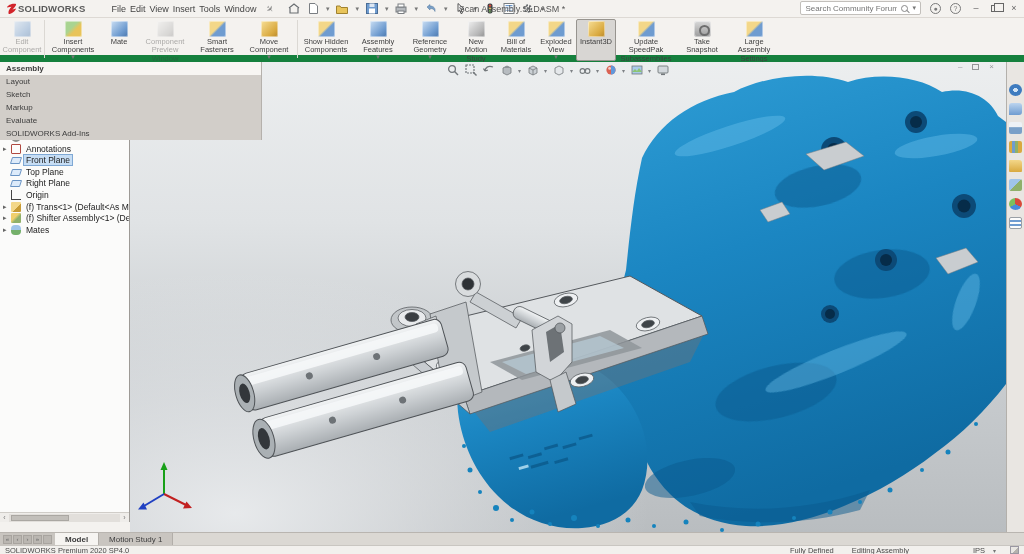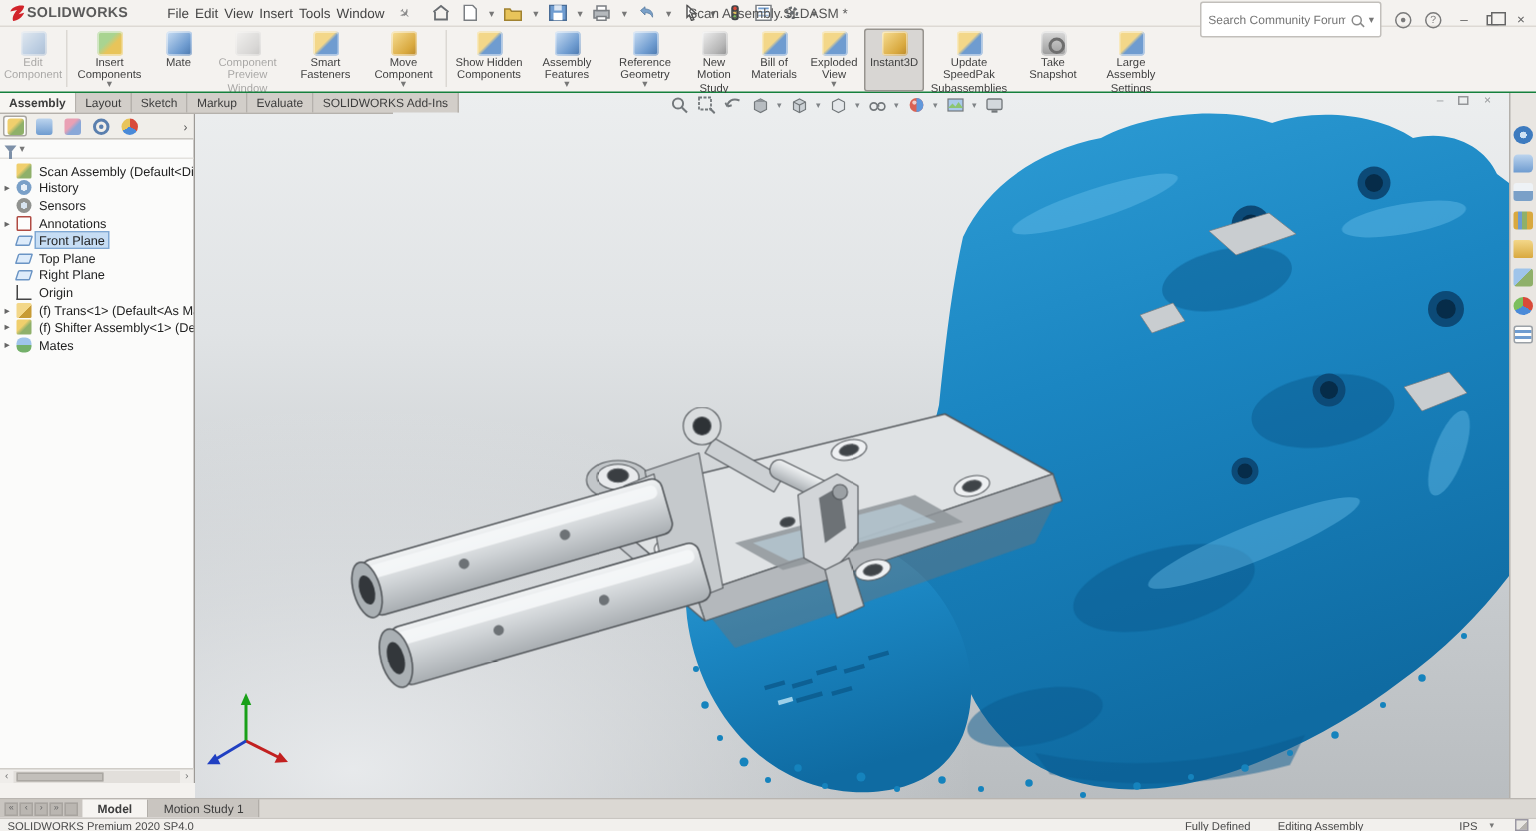--- a/index.html
+++ b/index.html
@@ -16,35 +16,35 @@
   .menus { display:flex; gap:4px; margin-left:26px; }
   .menu-item { cursor:default; }
   .pin-icon { margin-left:10px; color:#8a8a8a; font-size:9px; transform:rotate(45deg); }
   .qat { display:flex; align-items:center; gap:7px; margin-left:14px; }
   .qicn { width:12px; height:11px; display:inline-block; }
   .caret { font-size:7px; color:#777; }
   .doc-title { position:absolute; left:0; right:0; text-align:center; color:#555;
     font-size:9px; pointer-events:none; }
   .tb-right { position:absolute; right:4px; top:1px; display:flex; align-items:center; gap:9px; }
   .searchbox { display:flex; align-items:center; gap:4px; border:1px solid #c2bfbb;
-    background:#fff; height:24px; padding:0 4px; border-radius:2px; }
+    background:#fff; height:14px; padding:0 4px; border-radius:2px; }
   .searchbox input { border:none; outline:none; font-size:8px; width:92px;
     font-family:"Liberation Sans",sans-serif; color:#555; background:transparent; }
   .mag { width:7px; height:7px; border:1px solid #8a8a8a; border-radius:50%; position:relative; }
   .mag::after { content:""; position:absolute; width:4px; height:1px; background:#8a8a8a;
     transform:rotate(45deg); right:-3px; bottom:-1px; }
   .circ-icn { width:11px; height:11px; border:1px solid #7a7a7a; border-radius:50%;
     display:flex; align-items:center; justify-content:center; font-size:7px; color:#7a7a7a; }
   .win-btn { color:#666; font-size:9px; width:12px; text-align:center; }
   .restore-glyph { width:8px; height:7px; border:1px solid #666; position:relative; display:inline-block; }
   .restore-glyph::before { content:""; position:absolute; top:-3px; left:2px; width:8px; height:7px;
     border:1px solid #666; background:#f4f2ef; }
 
   
-  .ribbon { height:44px; background:#f4f2ef; border-bottom:1px solid #15803d;
+  .ribbon { height:44px; background:#f4f2ef; border-bottom:7px solid #15803d;
     display:flex; align-items:flex-start; padding:1px 0 0 2px; }
   .rbtn { display:flex; flex-direction:column; align-items:center; width:40px;
     padding:1px 1px; height:42px; border:1px solid transparent; border-radius:2px; }
   .rbtn.wide { width:52px; }
   .rbtn.xwide { width:60px; }
   .rbtn .lbl { font-size:7.5px; line-height:1.12; text-align:center; color:#3f3f3f; margin-top:1px; }
   .rbtn.disabled { opacity:.42; }
   .rbtn.active { background:#d8d6d3; border-color:#97948f; }
   .ricn { width:17px; height:16px; border-radius:2px; flex:0 0 auto;
     box-shadow:inset 0 0 0 1px rgba(255,255,255,.45); }
@@ -57,21 +57,21 @@
   .i-cam::after { content:""; position:absolute; left:5px; top:4px; width:7px; height:7px;
     border:2px solid #6e6e6e; border-radius:50%; }
   .rbtn .caret { margin-top:auto; line-height:4px; }
   .rsep { width:1px; height:38px; background:#dbd8d3; margin:1px 2px; }
 
   
   .main { position:relative; height:470px; flex:0 0 auto; }
 
   
   .cmdtabs { position:absolute; left:0; top:0; width:262px; height:14px; z-index:30;
-    display:flex; background:#c8c4bf; border-bottom:1px solid #b5b1ac; }
+    display:flex; background:#c8c4bf; border-bottom:1px solid #b5b1ac;flex-direction:column; }
   .ctab { font-size:8px; color:#3d3d3d; padding:0 6px; line-height:13px;
     border-right:1px solid #b5b1ac; background:#d2cec9; white-space:nowrap; }
   .ctab.active { background:#f7f5f2; font-weight:bold; }
 
   
   .fpanel { position:absolute; left:0; top:14px; width:130px; height:446px; z-index:20;
     background:#fbfbfa; border-right:1px solid #9d9a96; display:flex; flex-direction:column; }
   .ptabs { height:17px; display:flex; align-items:center; gap:3px; padding:1px 2px;
     background:#f0eeea; border-bottom:1px solid #c9c6c1; }
   .ptab { width:16px; height:14px; display:flex; align-items:center; justify-content:center;

